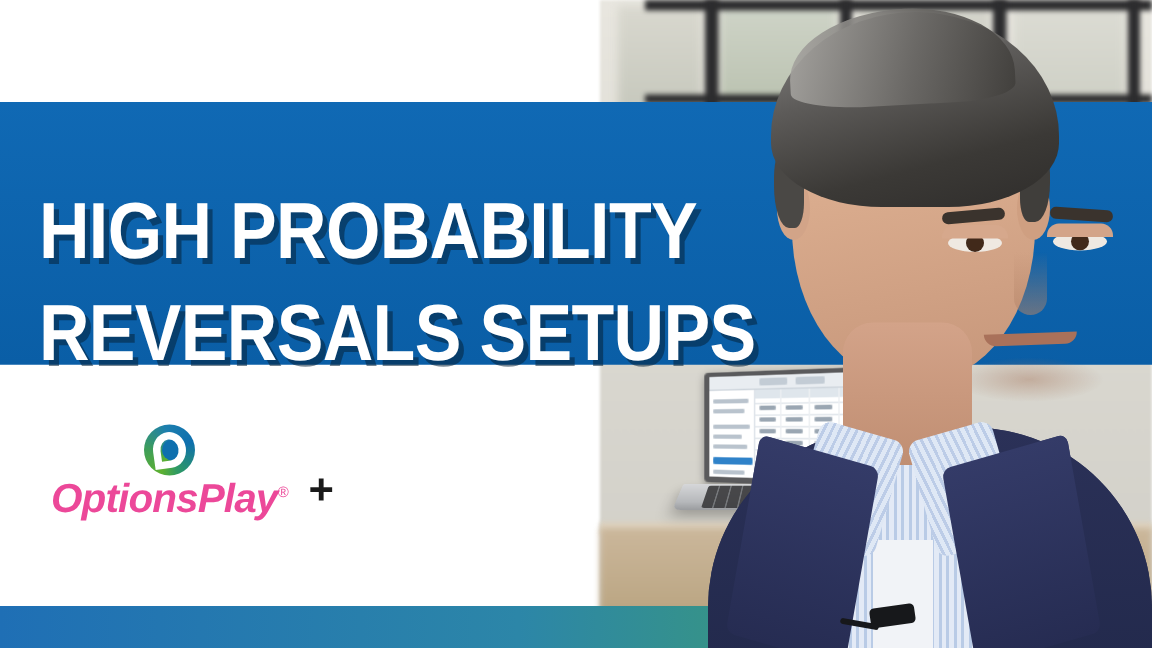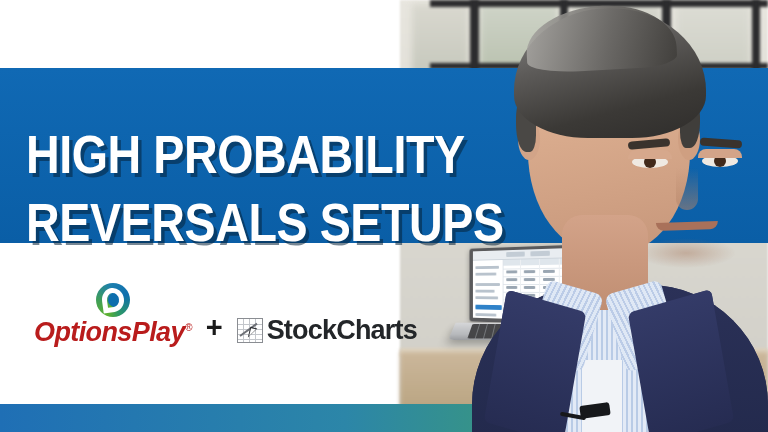--- a/index.html
+++ b/index.html
@@ -179,21 +179,21 @@
     border:5px solid #ffffff;border-radius:50% 50% 50% 0;
     box-sizing:border-box;
     transform:rotate(-8deg);
   }
   .op-mark-in{
     position:absolute;left:12px;top:10px;width:14px;height:14px;border-radius:50%;
     background:#0e6fae;
   }
   .op-text{
     font-family:"Liberation Sans",sans-serif;
-    font-style:italic;font-weight:700;font-size:27px;color:#b91c1c;
+    font-style:italic;font-weight:700;font-size:27px;color:#ec4899;
     letter-spacing:-0.6px;line-height:1;
   }
   .op-reg{font-size:10px;vertical-align:super;font-weight:400;}
   .plus{font-size:29px;font-weight:700;color:#1a1a1a;line-height:1;padding-bottom:4px;}
   .sc-logo{display:flex;align-items:center;gap:4px;padding-bottom:2px;}
   .sc-mark{position:relative;width:26px;height:25px;border:1px solid #8a8d92;box-sizing:border-box;background:#fff;}
   .sc-grid-l{position:absolute;background:#c3c6cb;}
   .sc-line{position:absolute;left:2px;top:16px;width:21px;height:2px;background:#6d7076;
     transform:rotate(-36deg);transform-origin:left center;}
   .sc-cursor{position:absolute;left:11px;top:9px;width:0;height:0;
@@ -346,35 +346,20 @@
   </div>
 
   <div class="logos">
     <div class="op-logo">
       <div class="op-mark">
         <div class="op-mark-in"></div>
       </div>
       <div class="op-text"><span>OptionsPlay</span><span class="op-reg">®</span></div>
     </div>
     <div class="plus">+</div>
-    <div class="sc-logo">
-      <div class="sc-mark">
-        <div class="sc-grid-l" style="left:0;top:5px;width:100%;height:1px"></div>
-        <div class="sc-grid-l" style="left:0;top:10px;width:100%;height:1px"></div>
-        <div class="sc-grid-l" style="left:0;top:15px;width:100%;height:1px"></div>
-        <div class="sc-grid-l" style="left:0;top:20px;width:100%;height:1px"></div>
-        <div class="sc-grid-l" style="left:5px;top:0;width:1px;height:100%"></div>
-        <div class="sc-grid-l" style="left:11px;top:0;width:1px;height:100%"></div>
-        <div class="sc-grid-l" style="left:17px;top:0;width:1px;height:100%"></div>
-        <div class="sc-line"></div>
-        <div class="sc-cursor"></div>
-        <div class="sc-cursor2"></div>
-      </div>
-      <div class="sc-text">StockCharts</div>
-    </div>
   </div>
 
   <div class="footer"></div>
   <div class="footer-mask"></div>
   <div class="person" style="top:0">
     <div class="shoulders"></div>
     <div class="shirt"></div>
     <div class="shirt-white"></div>
     <div class="neck"></div>
     <div class="collar-l"></div>

